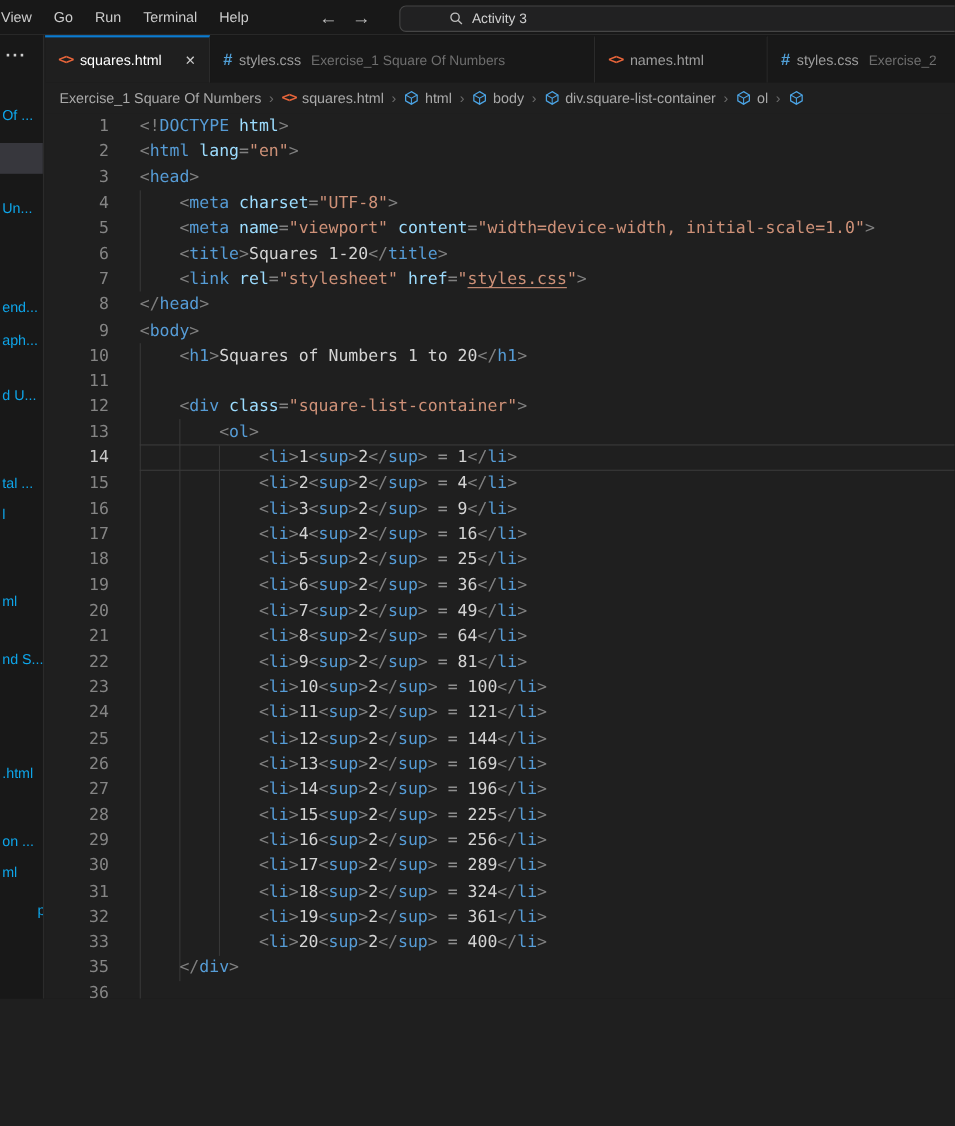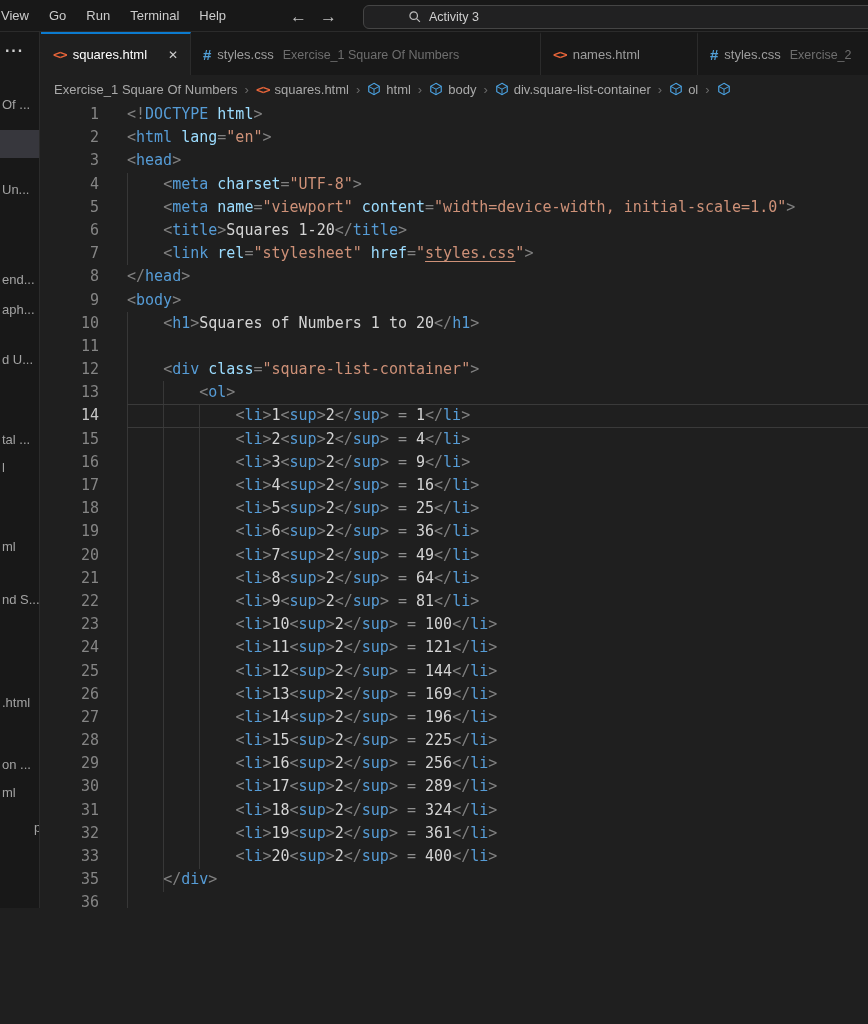--- a/index.html
+++ b/index.html
@@ -17,21 +17,21 @@
   .command-center{position:absolute;left:363px;top:5px;width:520px;height:22px;background:#212122;
                   border:1px solid #454545;border-radius:6px;}
   .cc-inner{position:absolute;left:44px;top:0;height:22px;display:flex;align-items:center;gap:7px;
             font-size:12.5px;color:#cfcfcf;}
 
   
   .sidebar{position:absolute;left:0;top:32px;width:40px;bottom:0;background:#181818;
            border-right:1px solid #2b2b2b;overflow:hidden;box-sizing:border-box;}
   .side-more{position:absolute;left:5px;top:10px;font-size:16px;font-weight:bold;color:#cfcfcf;letter-spacing:1px;}
   .side-selected{position:absolute;left:0;width:100%;height:28px;background:#37373d;}
-  .side-item{position:absolute;left:2px;font-size:13px;color:#a3a3a3;white-space:nowrap;line-height:16px;}
+  .side-item{position:absolute;left:2px;font-size:13px;color:#0ea5e9;white-space:nowrap;line-height:16px;}
 
   
   .editor{position:absolute;left:41px;top:32px;right:0;bottom:0;background:#1f1f1f;}
 
   
   .tabbar{display:flex;height:43px;background:#181818;}
   .tab{box-sizing:border-box;height:43px;display:flex;align-items:center;padding:0 12px;
        border-right:1px solid #2b2b2b;border-top:2px solid transparent;background:#181818;
        white-space:nowrap;overflow:hidden;flex:none;cursor:default;}
   .tab.active{background:#1f1f1f;border-top-color:var(--accent,#0c7bcf);}

